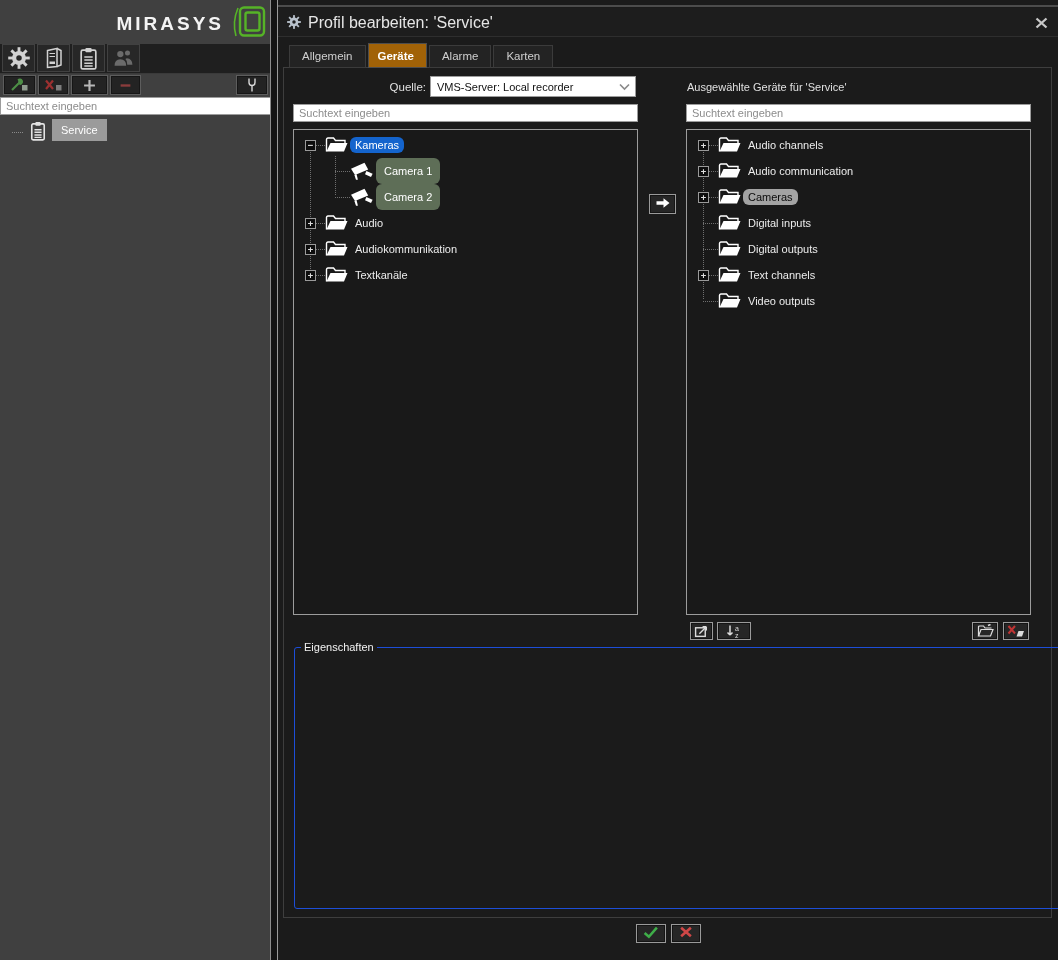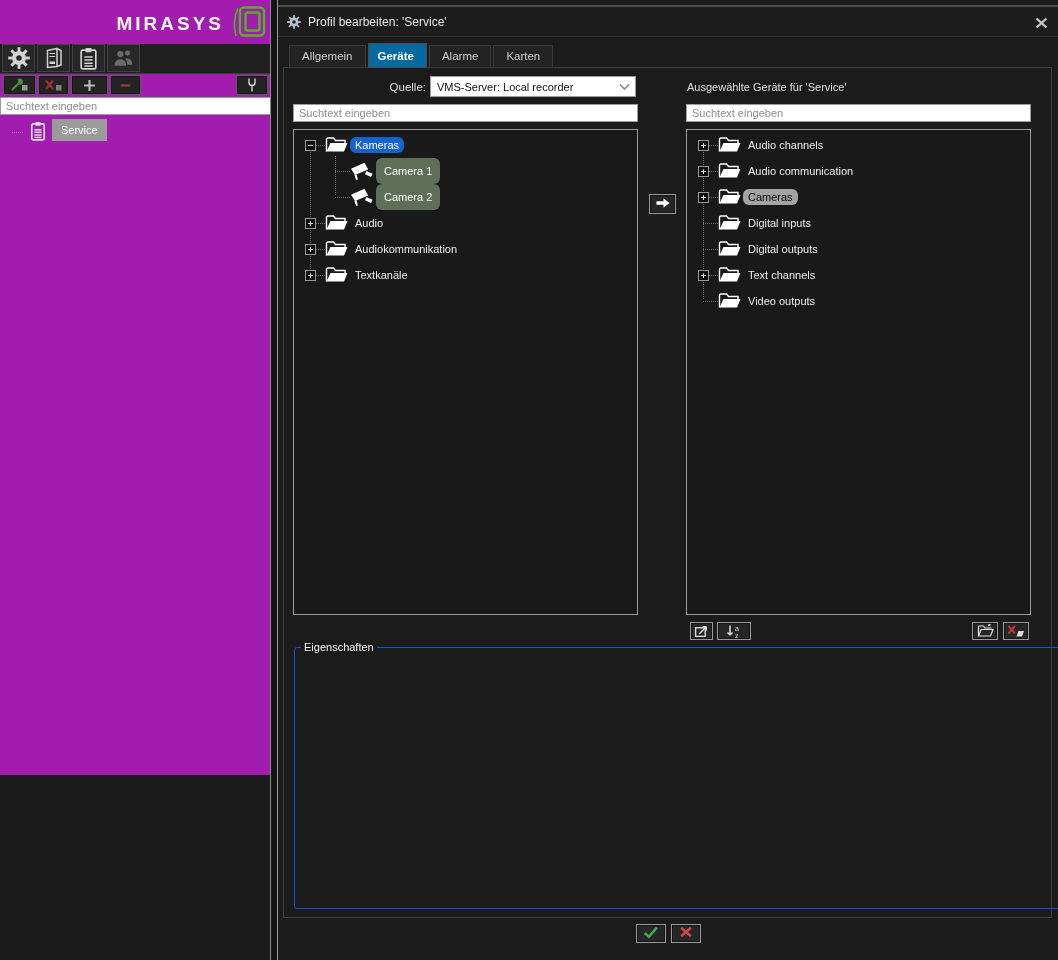--- a/index.html
+++ b/index.html
@@ -2,21 +2,21 @@
 <html><head>
 <meta charset="utf-8">
 <style>
   * { margin:0; padding:0; box-sizing:border-box; }
   html,body { background:#000; }
   .screen{
     position:relative; width:1058px; height:960px; overflow:hidden;
     background:#1a1a1a; font-family:"Liberation Sans", sans-serif; color:#e8e8e8;
   }
   
-  .sidebar{ position:absolute; left:0; top:0; width:270px; height:775px; background:#a21caf; }
+  .sidebar{ position:absolute; left:0; top:0; width:270px; height:960px; background:#404040; }
   .logo{ position:absolute; top:5px; right:3px; display:flex; align-items:center; gap:5px; }
   .logo-text{ font-size:19px; font-weight:600; letter-spacing:3px; color:#f4f4f4; }
   .side-tabs{ position:absolute; top:44px; left:0; right:0; height:30px; display:flex; gap:2px;
     padding-left:2px; border-bottom:1px solid #3a3a3a; background:#1f1f1f; }
   .side-tab{ width:33px; height:28px; background:#272727; border:1px solid #414141;
     display:flex; align-items:center; justify-content:center; color:#d2d2d2; cursor:pointer; }
   .side-tab.disabled{ color:#6b6b6b; }
   .side-actions{ position:absolute; top:75px; left:0; right:0; height:21px; display:flex; gap:2px;
     padding:0 2px 0 3px; }
   .abtn{ height:20px; background:#232323; border:1px solid #5d5d5d; box-shadow:inset 0 0 0 1px #161616;
@@ -34,27 +34,27 @@
     font-size:11px; padding:5px 9px; cursor:pointer; }
   
   .divider{ position:absolute; left:270px; top:0; width:8px; height:960px; background:#141414;
     border-left:1px solid #8d8d8d; border-right:1px solid #9a9a9a; }
   
   .dialog{ position:absolute; left:278px; top:0; width:780px; height:960px; background:#1b1b1b; }
   .dialog-topline{ position:absolute; top:5px; left:0; right:0; height:2px; background:#4c4c4c; }
   .titlebar{ position:absolute; top:8px; left:0; right:0; height:29px; background:#1d1d1d;
     border-bottom:1px solid #2e2e2e; }
   .titlebar-icon{ position:absolute; left:9px; top:7px; color:#b9c2cc; }
-  .titlebar-title{ position:absolute; left:30px; top:0; line-height:29px; font-size:12px; color:#e6e6e6; }
+  .titlebar-title{ position:absolute; left:30px; top:0; line-height:29px; font-size:16px; color:#e6e6e6; }
   .close-btn{ position:absolute; right:9px; top:7px; width:16px; height:16px; background:none; border:none;
     display:flex; align-items:center; justify-content:center; cursor:pointer; }
   .tabs{ position:absolute; left:11px; top:45px; height:23px; display:flex; gap:2px; z-index:3;justify-content:center; }
   .tab{ font-size:11.5px; color:#cfcfcf; background:#232323; border:1px solid #3b3b3b;
     padding:4px 12px 5px; cursor:pointer; }
-  .tab.active{ background:#0369a1; color:#fff; font-weight:bold; border-color:#4d4d4d;
+  .tab.active{ background:#a16207; color:#fff; font-weight:bold; border-color:#4d4d4d;
     margin-top:-2px; padding-top:6px;padding-left:9px; }
   .content-frame{ position:absolute; left:5px; top:67px; width:769px; height:851px;
     border:1px solid #3e3e3e; }
   
   .src-label{ position:absolute; left:60px; top:81px; width:88px; text-align:right; font-size:11.5px; color:#e2e2e2; }
   .dropdown{ position:absolute; left:152px; top:76px; width:206px; height:21px; background:#fff;
     border:1px solid #9c9c9c; display:flex; align-items:center; cursor:pointer;justify-content:center; }
   .dropdown-value{ flex:1; font-size:11px; color:#111; padding-left:6px; white-space:nowrap; overflow:hidden; }
   .dropdown-chevron{ padding-right:5px; display:flex; }
   .searchbox{ position:absolute; height:18px; width:345px; background:#fff; border:1px solid #9c9c9c;

